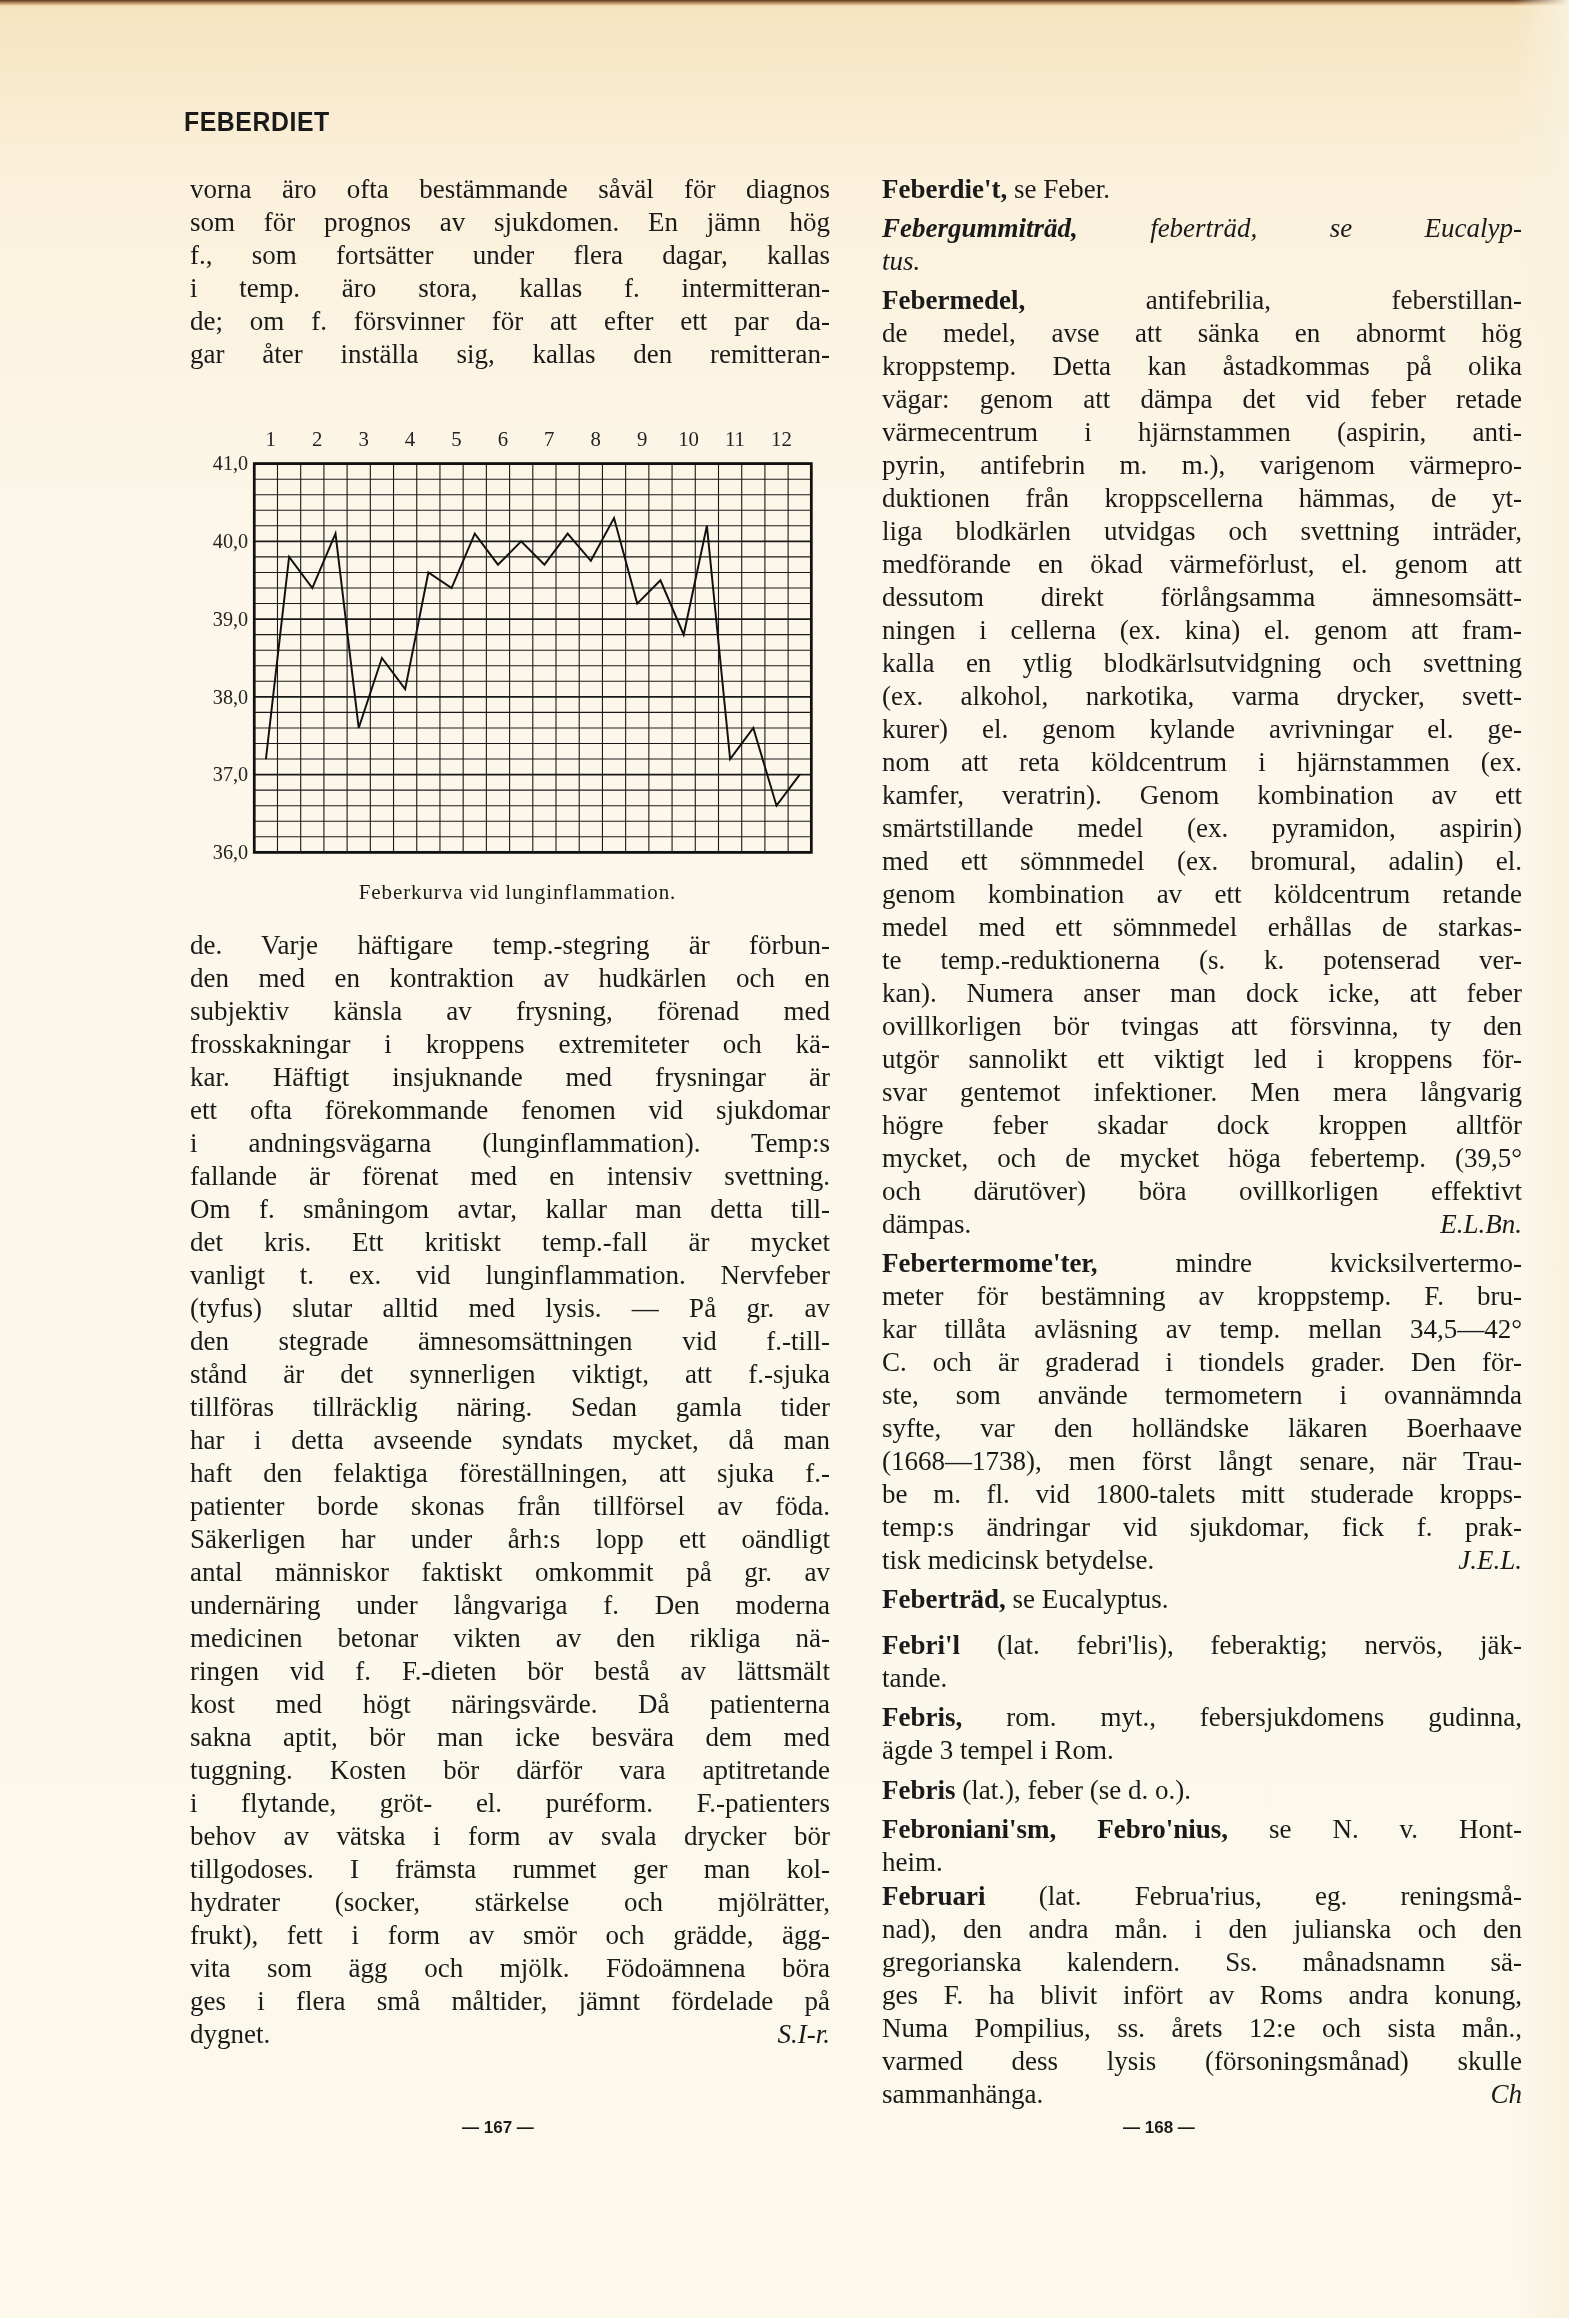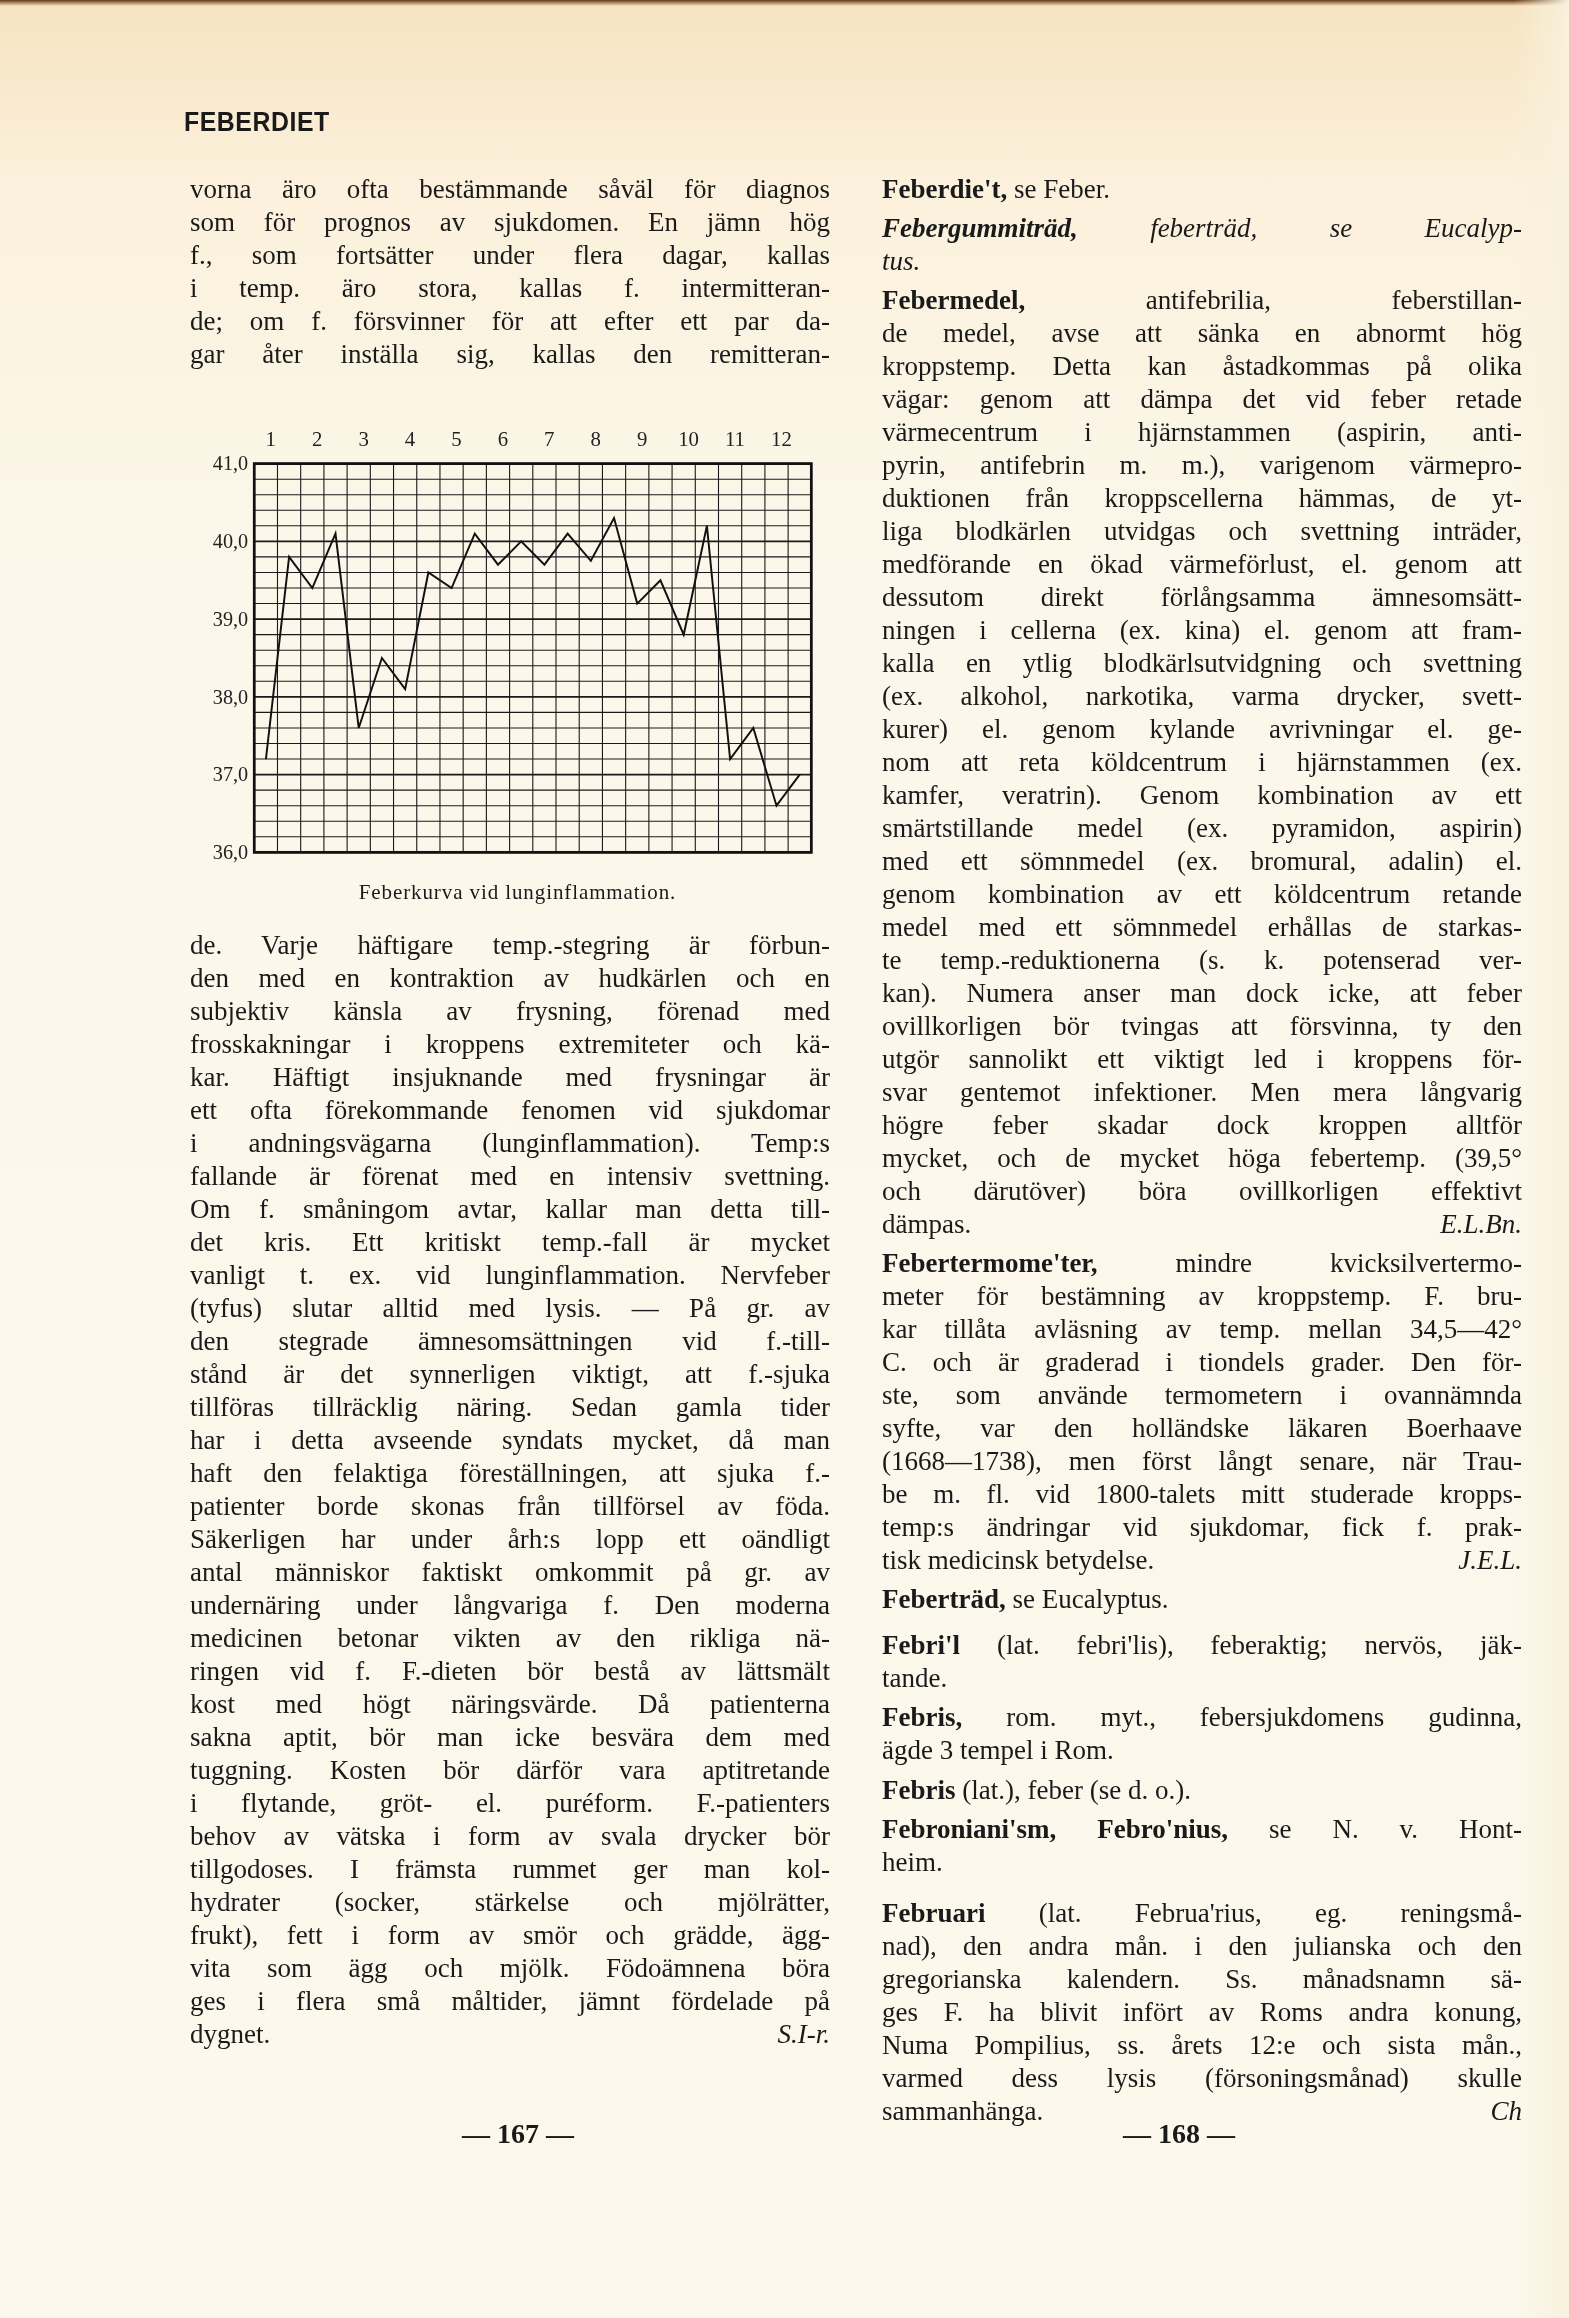--- a/index.html
+++ b/index.html
@@ -45,22 +45,22 @@
   
   .chart-wrap { position: absolute; left: 202px; top: 422px; width: 631px; height: 490px; }
   .chart-svg { position: absolute; left: 0; top: 0; }
   .day-label { font-size: 34px; }
   .y-label { font-size: 33px; }
   .caption {
     position: absolute; left: 0; width: 631px; top: 458px;
     text-align: center; font-size: 21px; letter-spacing: 0.9px;
   }
   .page-num {
-    position: absolute; top: 2118px; font-size: 28px; font-weight: bold;
-    font-family: Liberation Serif, serif;
+    position: absolute; top: 2118px; font-size: 17px; font-weight: bold;
+    font-family: Liberation Sans, sans-serif;
   }
   .pn-left { left: 462px; }
   .pn-right { left: 1123px; }
 </style>
 </head>
 <body>
 
 <div class="paper-tint"></div>
 <div class="page-edge"></div>
 <div class="paper-right"></div>
@@ -257,21 +257,21 @@
       <span class="line" style="padding-left: 0px;"><span class="hw">Febri'l</span> <span>(lat. febri'lis), feberaktig; nervös, jäk-</span></span>
       <span class="line last"><span>tande.</span></span>
     </div>
     <div class="para" style="margin-bottom: 6.1px;">
       <span class="line" style="padding-left: 0px;"><span class="hw">Febris,</span> <span>rom. myt., febersjukdomens gudinna,</span></span>
       <span class="line last"><span>ägde 3 tempel i Rom.</span></span>
     </div>
     <div class="para" style="margin-bottom: 6.1px;">
       <span class="line last" style="padding-left: 0px;"><span class="hw">Febris</span> <span>(lat.), feber (se d. o.).</span></span>
     </div>
-    <div class="para" style="margin-bottom: 18px;">
+    <div class="para" style="margin-bottom: 1px;">
       <span class="line" style="padding-left: 0px;"><span class="hw">Febroniani'sm, Febro'nius,</span> <span>se N. v. Hont-</span></span>
       <span class="line last"><span>heim.</span></span>
     </div>
     <div class="para" style="margin-bottom: 6.1px;">
       <span class="line" style="padding-left: 0px;"><span class="hw">Februari</span> <span>(lat. Februa'rius, eg. reningsmå-</span></span>
       <span class="line"><span>nad), den andra mån. i den julianska och den</span></span>
       <span class="line"><span>gregorianska kalendern. Ss. månadsnamn sä-</span></span>
       <span class="line"><span>ges F. ha blivit infört av Roms andra konung,</span></span>
       <span class="line"><span>Numa Pompilius, ss. årets 12:e och sista mån.,</span></span>
       <span class="line"><span>varmed dess lysis (försoningsmånad) skulle</span></span>

